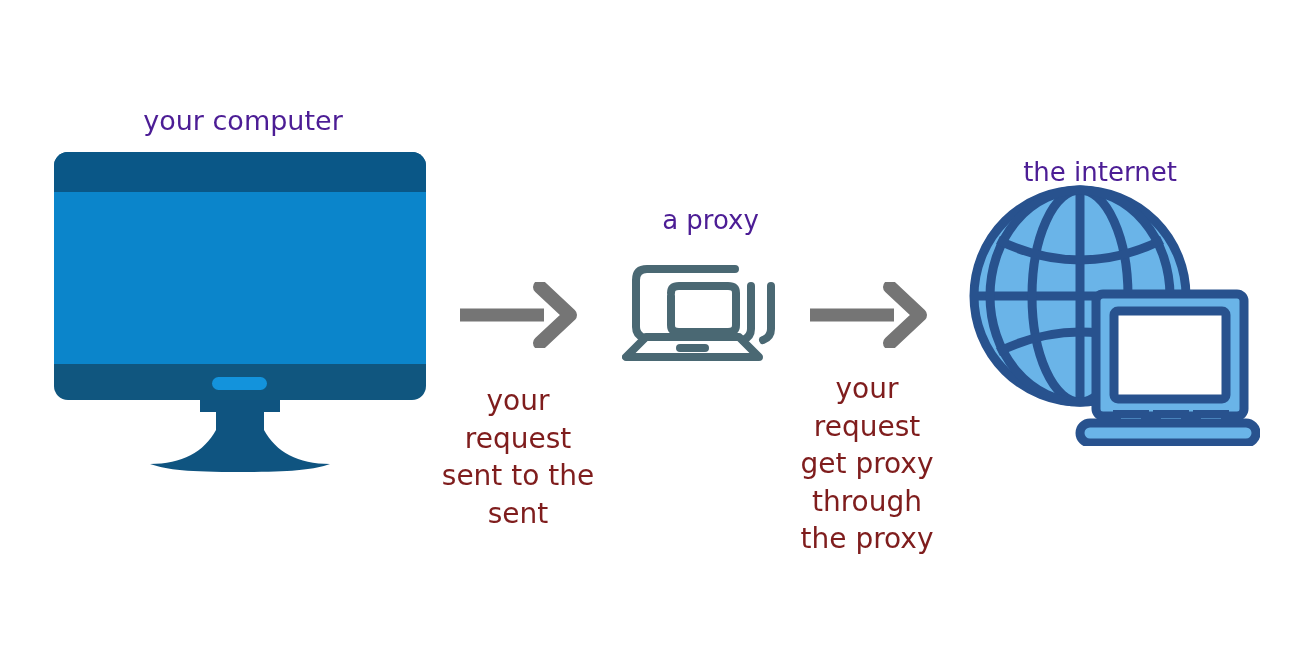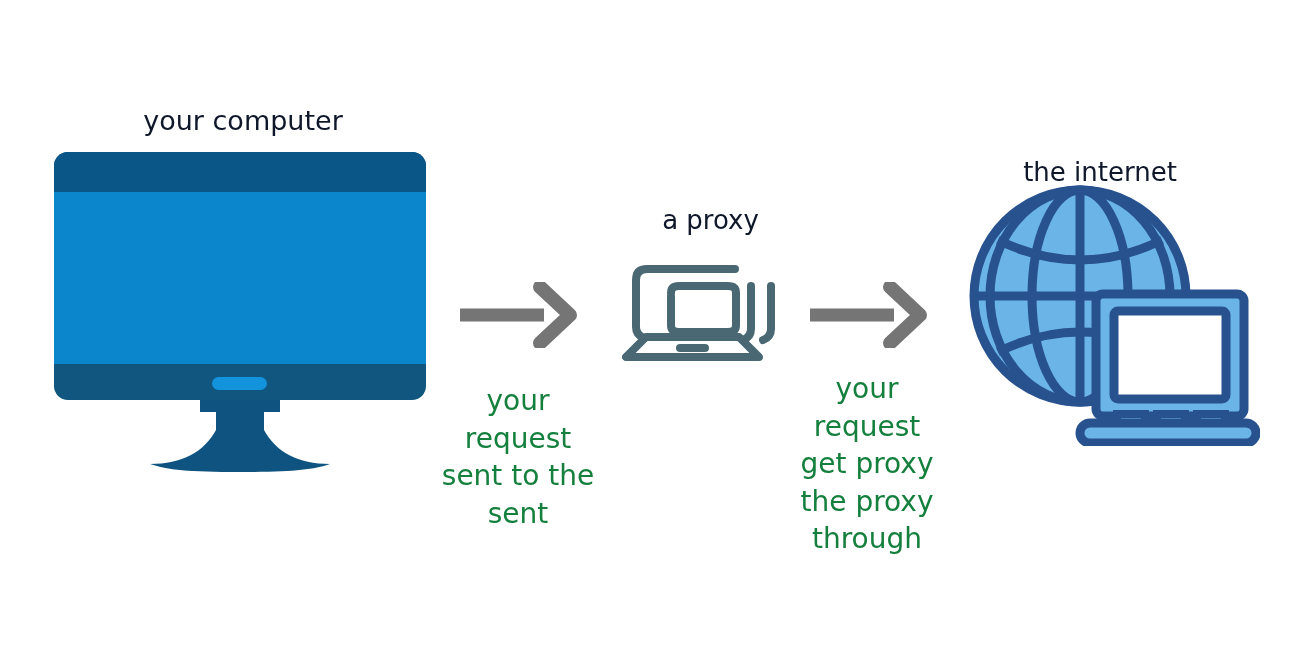--- a/index.html
+++ b/index.html
@@ -13,31 +13,31 @@
   #canvas {
     position: relative;
     width: 1300px;
     height: 662px;
     background: #ffffff;
     overflow: hidden;
   }
 
   .label {
     position: absolute;
-    color: #0f172a;
+    color: #4c1d95;
     font-family: "DejaVu Sans", sans-serif;
     font-weight: 400;
     text-align: center;
     white-space: nowrap;
     line-height: 1.2;
   }
 
   .caption {
     position: absolute;
-    color: #15803d;
+    color: #7f1d1d;
     font-family: "DejaVu Sans", sans-serif;
     font-weight: 400;
     text-align: center;
     line-height: 1.34;
   }
 
   
   #title-computer {
     left: 88px;
     top: 105px;
@@ -146,22 +146,22 @@
     <svg width="122" height="66" viewBox="0 0 122 66" xmlns="http://www.w3.org/2000/svg">
       <line x1="2" y1="33" x2="86" y2="33" stroke="#757575" stroke-width="13"></line>
       <polyline points="82,5 112,33 82,61" fill="none" stroke="#757575" stroke-width="14" stroke-linecap="round" stroke-linejoin="round"></polyline>
     </svg>
   </div>
 
   <div class="caption" id="caption-2">
     <div>your</div>
     <div>request</div>
     <div>get proxy</div>
+    <div>through</div>
     <div>the proxy</div>
-    <div>through</div>
   </div>
 
   <div class="label" id="title-internet">the internet</div>
 
   <div class="gfx" id="internet-graphic">
     <svg width="292" height="262" viewBox="0 0 292 262" xmlns="http://www.w3.org/2000/svg">
 
       <g>
         <circle cx="112" cy="112" r="106" fill="#6AB4E8" stroke="#28528E" stroke-width="9"></circle>
         <g fill="none" stroke="#28528E" stroke-width="9">

